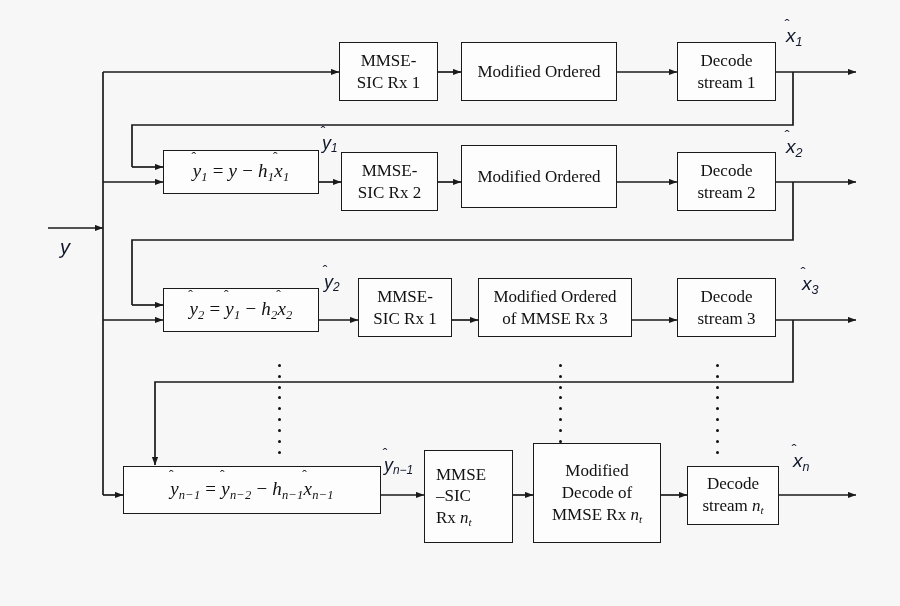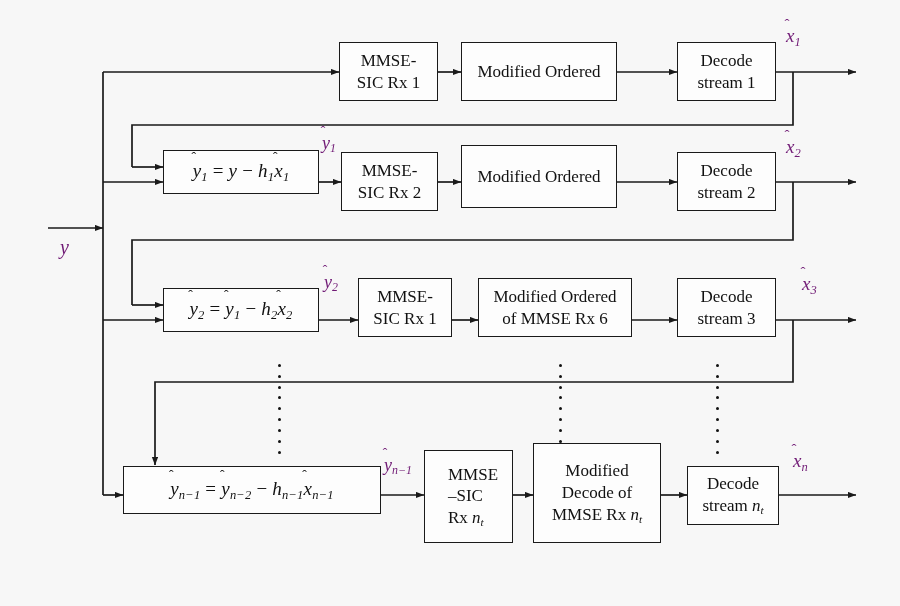--- a/index.html
+++ b/index.html
@@ -30,23 +30,23 @@
     align-items: center;
     justify-content: center;
     text-align: center;
     color: #111;
     line-height: 1.28;
     font-family: "Liberation Serif", "DejaVu Serif", serif;
   }
   .box .ln { display: block; white-space: nowrap; }
   .lbl {
     position: absolute;
-    color: #701a75;
+    color: #0f172a;
     white-space: nowrap;
-    font-family: Liberation Serif, serif;
+    font-family: Liberation Sans, sans-serif;
   }
   .ital { font-style: italic; }
   sub, .sb {
     font-size: 0.66em;
     vertical-align: -0.28em;
     font-style: italic;
   }
   .formula {
     font-style: italic;
     font-size: 19px;
@@ -178,21 +178,21 @@
     <span class="hatwrap"><span class="ital">y</span><span style="position:absolute;left:1px;top:-9px;font-size:14px;">̂</span></span><span class="sb">2</span>
   </div>
 
   <div class="box" style="left:358px; top:278px; width:94px; height:59px; font-size:17px;">
     <span class="ln">MMSE-</span>
     <span class="ln">SIC Rx 1</span>
   </div>
 
   <div class="box" style="left:478px; top:278px; width:154px; height:59px; font-size:17px;">
     <span class="ln">Modified Ordered</span>
-    <span class="ln">of MMSE Rx 6</span>
+    <span class="ln">of MMSE Rx 3</span>
   </div>
 
   <div class="box" style="left:677px; top:278px; width:99px; height:59px; font-size:17px;">
     <span class="ln">Decode</span>
     <span class="ln">stream 3</span>
   </div>
 
   <div class="lbl" style="left:802px; top:273px; font-size:19px;">
     <span class="hatwrap"><span class="ital">x</span><span style="position:absolute;left:1px;top:-9px;font-size:15px;">̂</span></span><span class="sb">3</span>
   </div>
@@ -246,21 +246,21 @@
   </div>
 
   <div class="box formula" style="left:123px; top:466px; width:258px; height:48px; font-size:19px;">
     <span class="ln"><span class="hatwrap"><span>y</span><span style="position:absolute;left:1px;top:-10px;font-size:14px;font-style:normal;">̂</span></span><span class="sb">n−1</span> <span style="font-style:normal;">=</span> <span class="hatwrap"><span>y</span><span style="position:absolute;left:1px;top:-10px;font-size:14px;font-style:normal;">̂</span></span><span class="sb">n−2</span> <span style="font-style:normal;">−</span> <span>h</span><span class="sb">n−1</span><span class="hatwrap"><span>x</span><span style="position:absolute;left:1px;top:-10px;font-size:14px;font-style:normal;">̂</span></span><span class="sb">n−1</span></span>
   </div>
 
   <div class="lbl" style="left:384px; top:455px; font-size:18px;">
     <span class="hatwrap"><span class="ital">y</span><span style="position:absolute;left:1px;top:-9px;font-size:14px;">̂</span></span><span class="sb">n−1</span>
   </div>
 
-  <div class="box" style="left:424px; top:450px; width:89px; height:93px; font-size:17px; align-items:flex-start; padding-left:23px;">
+  <div class="box" style="left:424px; top:450px; width:89px; height:93px; font-size:17px; align-items:flex-start; padding-left:11px;">
     <span class="ln">MMSE</span>
     <span class="ln">–SIC</span>
     <span class="ln"><span>Rx </span><span class="ital">n</span><span class="sb">t</span></span>
   </div>
 
   <div class="box" style="left:533px; top:443px; width:128px; height:100px; font-size:17px;">
     <span class="ln">Modified</span>
     <span class="ln">Decode of</span>
     <span class="ln"><span>MMSE Rx </span><span class="ital">n</span><span class="sb">t</span></span>
   </div>

